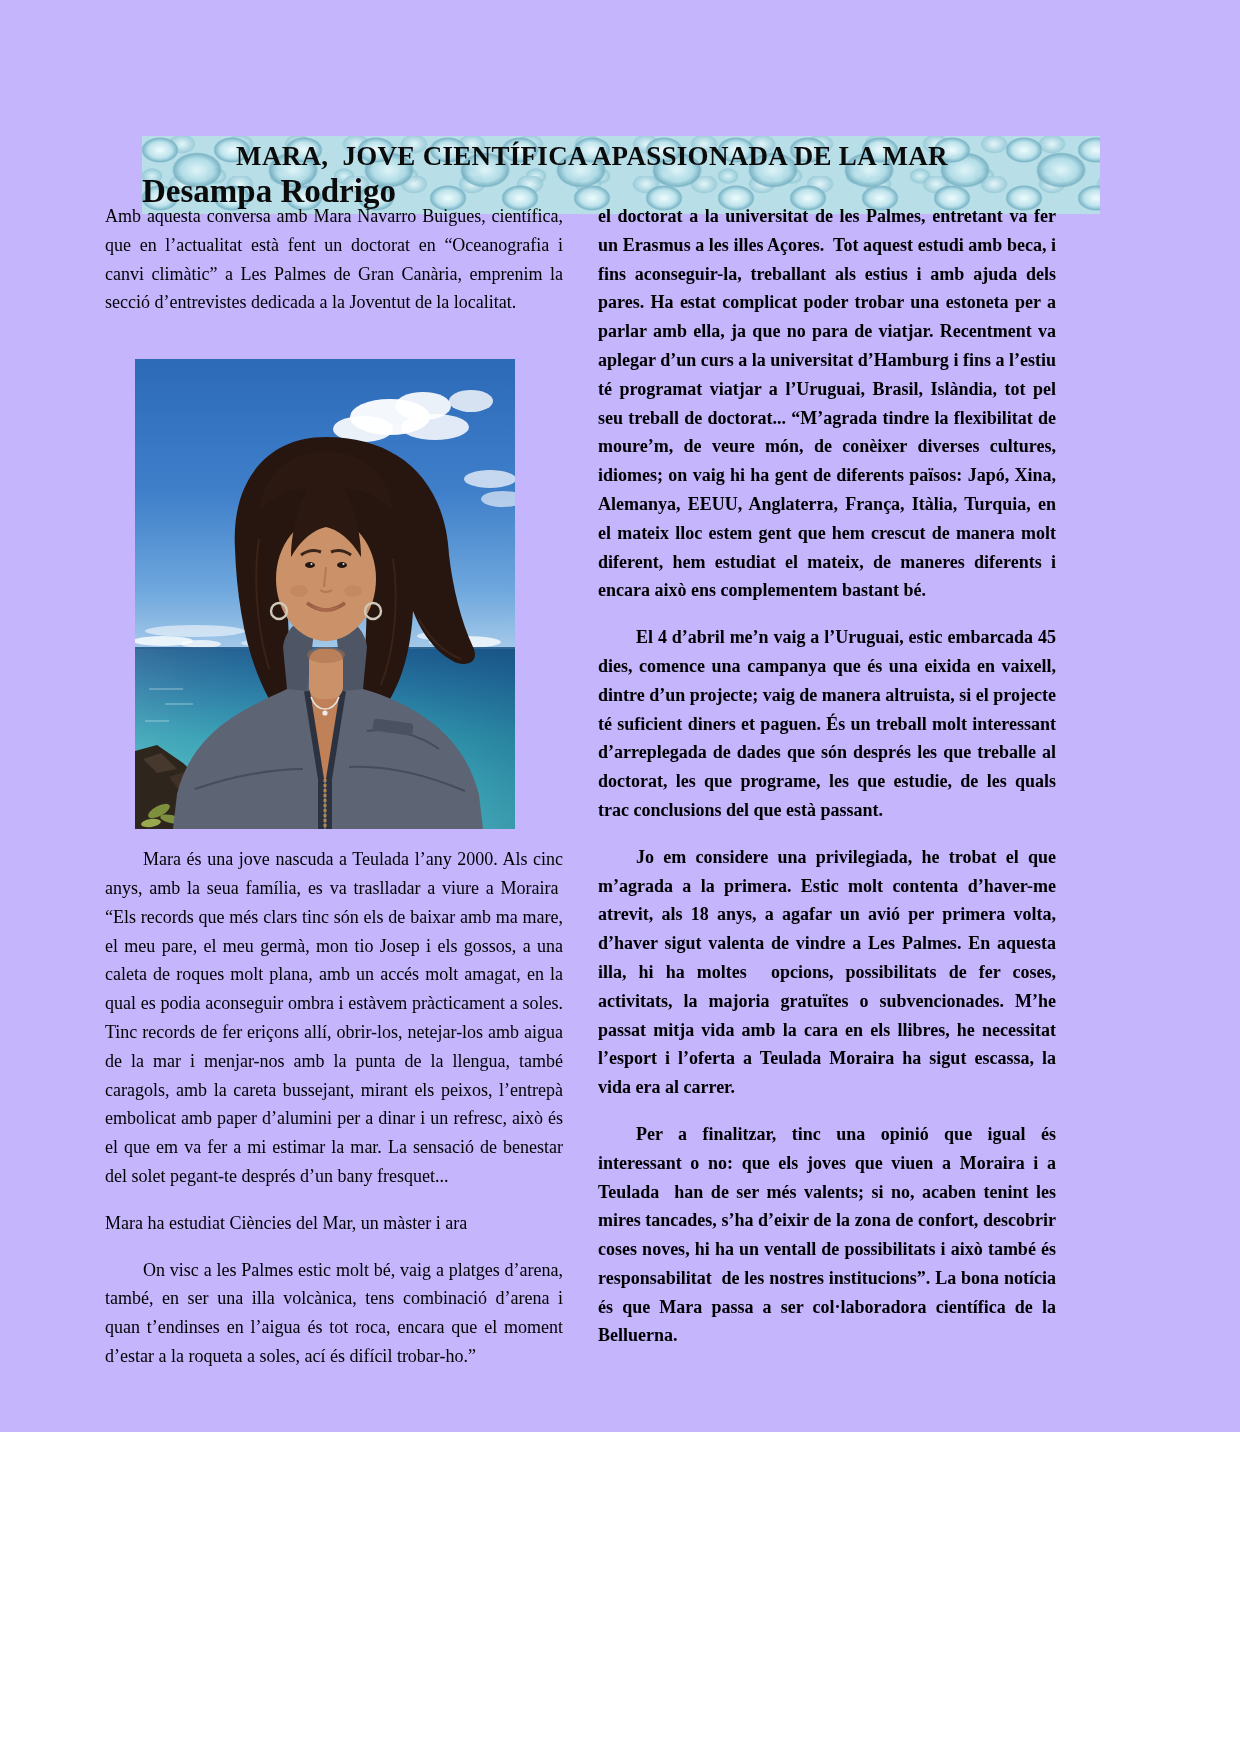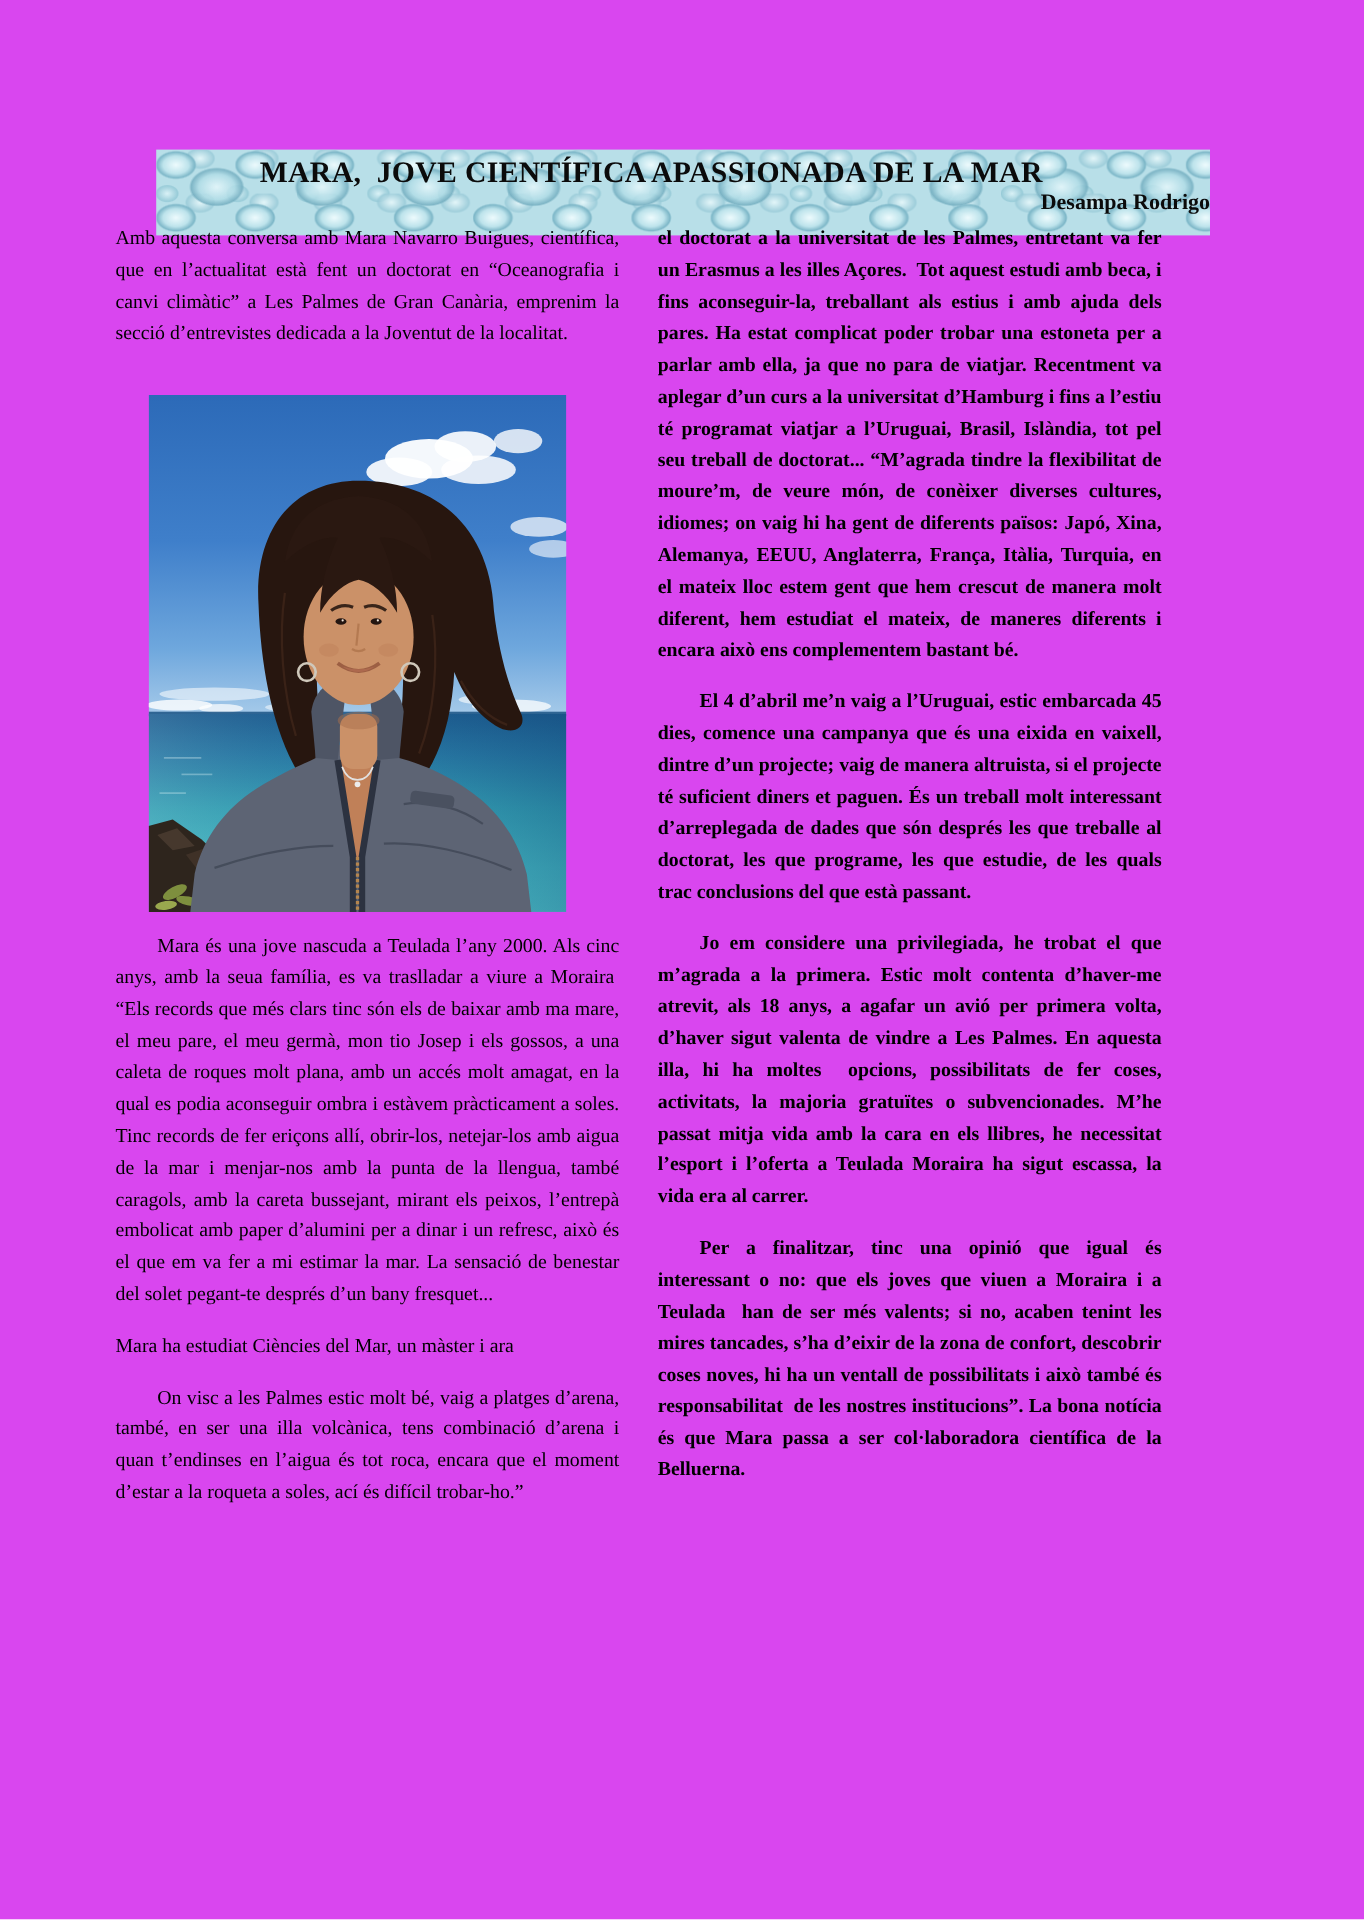--- a/index.html
+++ b/index.html
@@ -1,20 +1,20 @@
 <!DOCTYPE html>
 <html lang="ca"><head>
 <meta charset="utf-8">
 <style>
   html,body{margin:0;padding:0;background:#ffffff;}
   .page{
     position:relative;
     width:1240px;
-    height:1745px;
-    background:#d946ef;
+    height:1432px;
+    background:#c4b5fd;
     font-family:"Liberation Serif","DejaVu Serif",serif;
     color:#000;
     overflow:hidden;
   }
   
   .banner{
     position:absolute;
     left:142px; top:136px;
     width:958px; height:78px;
     background-color:#b8dfe8;
@@ -30,23 +30,23 @@
   .banner-title{
     font-size:27px;
     font-weight:bold;
     letter-spacing:.3px;
     text-align:center;
     margin-left:-58px;
     white-space:nowrap;
     color:#0b0b0b;
   }
   .banner-author{
-    font-size:20px;
+    font-size:33px;
     font-weight:bold;
-    text-align:right;
+    text-align:left;
     margin-top:1px;
     color:#0b0b0b;
   }
   
   .col{
     position:absolute;
     top:202px;
     width:458px;
     font-size:18px;
     line-height:28.8px;

